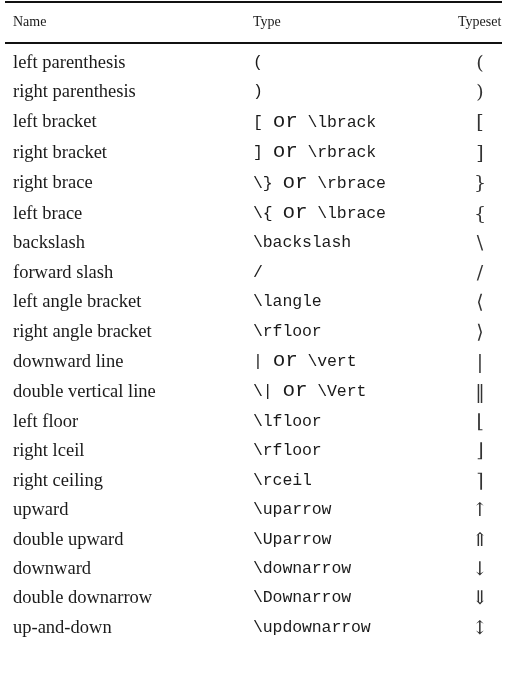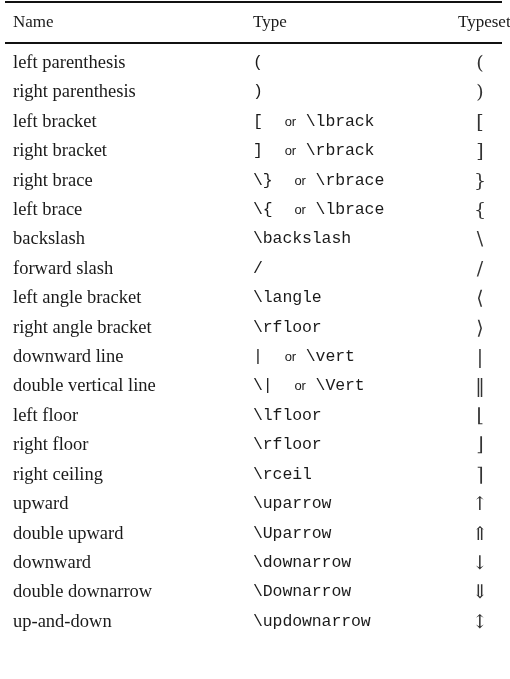--- a/index.html
+++ b/index.html
@@ -35,21 +35,21 @@
     padding: 0;
     border: 0;
   }
   .rule-top > div {
     height: 2px;
     background: #111111;
     width: 100%;
   }
   thead th {
     font-weight: normal;
-    font-size: 17px;
+    font-size: 14px;
     text-align: left;
     padding: 0 0 7px 0;
     line-height: 24px;
     vertical-align: baseline;
     border: 0;
     margin-top: 12px;
   }
   thead tr.header-row th {
     padding-top: 7px;
   }
@@ -83,23 +83,22 @@
   .cell-name {
     padding-left: 8px !important;
     margin-left: 8px;
   }
   .cell-type {
     font-family: "Liberation Mono", "DejaVu Sans Mono", monospace;
     font-size: 16.5px;
     letter-spacing: -0.1px;
   }
   .cell-type .rom {
-    font-family: Liberation Sans, sans-serif;
-    font-size: 13px;
-    margin-left: 12px;
+    font-family: Liberation Mono, monospace;
+    font-size: 21px;
   }
   .cell-typeset {
     text-align: center;
     font-family: "DejaVu Serif", "Liberation Serif", serif;
     font-size: 19px;
     color: #333333;
   }
   .th-name { padding-left: 8px !important; }
   .th-typeset { text-align: right !important; padding-right: 2px !important; }
 </style>
@@ -191,21 +190,21 @@
           <td class="cell-name">double vertical line</td>
           <td class="cell-type"><span>\|</span> <span class="rom">or</span> <span>\Vert</span></td>
           <td class="cell-typeset">‖</td>
         </tr>
         <tr>
           <td class="cell-name">left floor</td>
           <td class="cell-type"><span>\lfloor</span></td>
           <td class="cell-typeset">⌊</td>
         </tr>
         <tr>
-          <td class="cell-name">right floor</td>
+          <td class="cell-name">right lceil</td>
           <td class="cell-type"><span>\rfloor</span></td>
           <td class="cell-typeset">⌋</td>
         </tr>
         <tr>
           <td class="cell-name">right ceiling</td>
           <td class="cell-type"><span>\rceil</span></td>
           <td class="cell-typeset">⌉</td>
         </tr>
         <tr>
           <td class="cell-name">upward</td>

